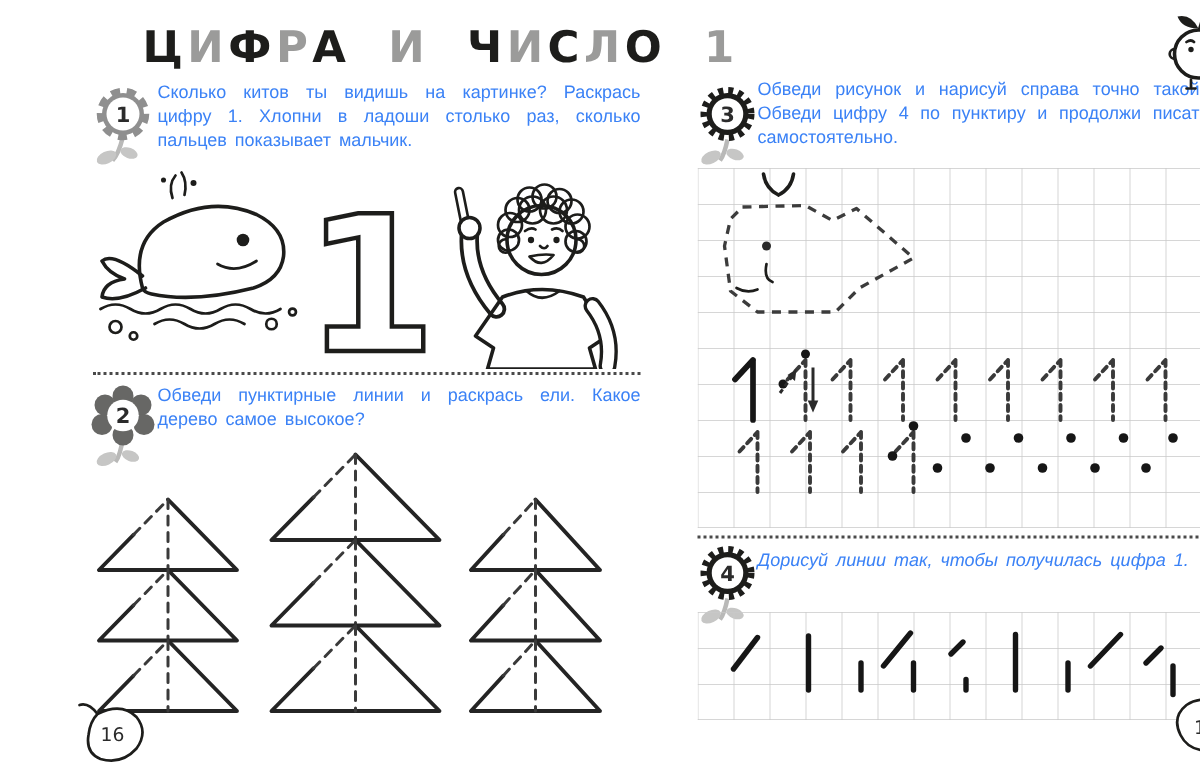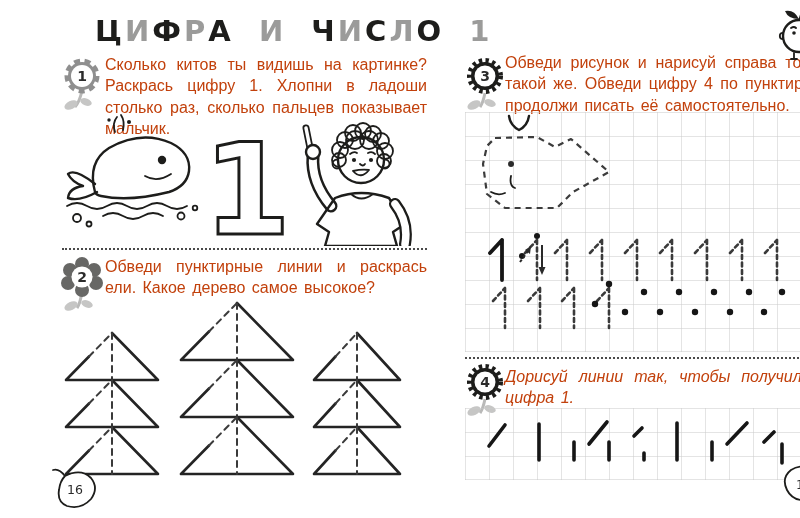--- a/index.html
+++ b/index.html
@@ -6,21 +6,21 @@
   .spread{position:relative;width:800px;height:518px;background:#fff;overflow:hidden;
           font-family:"Liberation Sans",sans-serif;color:#222;margin-left:37px;}
   .abs{position:absolute;}
   
   .title{left:58px;top:14px;font-family:"DejaVu Sans",sans-serif;font-weight:800;
          font-size:29px;letter-spacing:2px;white-space:nowrap;}
   .title span{padding-right:1px;}
   .lt-dark{color:#1d1d1b;}
   .lt-gray{color:#9b9b9a;}
   
-  .task-text{font-size:16px;line-height:1.33;text-align:justify;color:#c2410c;
+  .task-text{font-size:12px;line-height:1.33;text-align:justify;color:#3b82f6;
              word-spacing:2px;}
   .task-text.last-left{text-align-last:left;}
   
   .dotsep{border-top:2.5px dotted #4a4a4a;height:0;}
   
   .ink{stroke:#1d1d1b;fill:none;stroke-width:2.4;stroke-linecap:round;stroke-linejoin:round;}
   .ink-thin{stroke:#1d1d1b;fill:none;stroke-width:1.8;stroke-linecap:round;stroke-linejoin:round;}
   .fillw{fill:#ffffff;}
   .grid-line{stroke:#c9c9c9;stroke-width:1;}
   .whale-dash{stroke:#3c3c3c;stroke-width:2.2;fill:none;stroke-dasharray:6 5;stroke-linejoin:round;}

